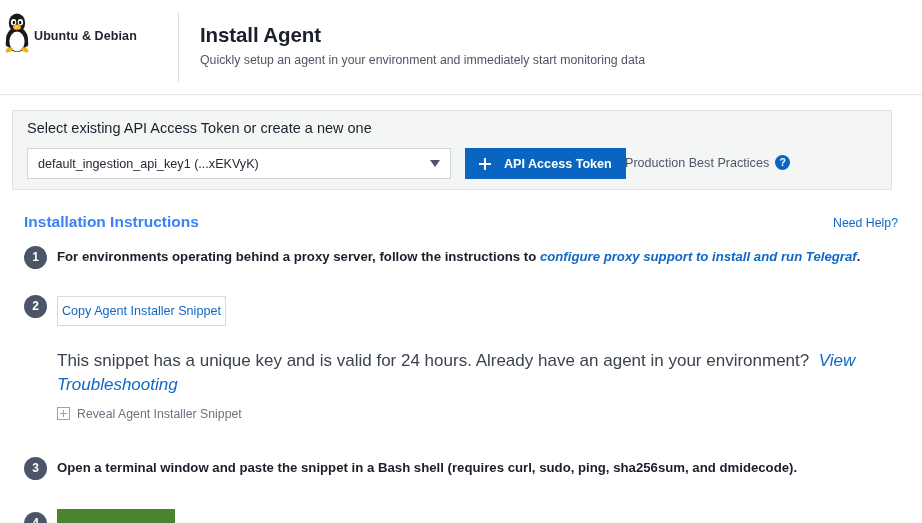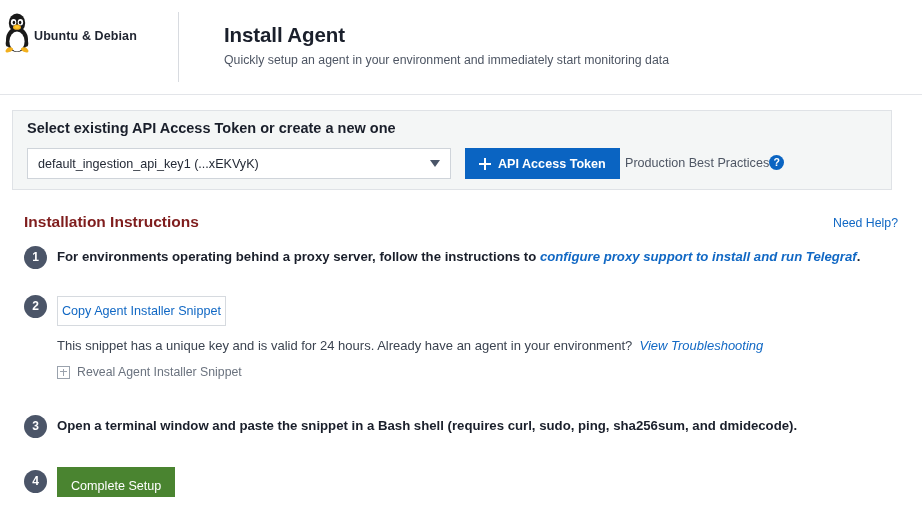--- a/index.html
+++ b/index.html
@@ -51,21 +51,20 @@
     position: absolute;
     left: 178px;
     top: 12px;
     width: 1px;
     height: 70px;
     background: #d8dbe0;
   }
   .header-text {
     padding-left: 22px;
     padding-top: 22px;
-    margin-left: 24px;
   }
   .header-title {
     font-size: 20.5px;
     font-weight: bold;
     color: #1a1f2b;
     letter-spacing: -0.1px;
     line-height: 1.25;
   }
   .header-sub {
     margin-top: 5px;
@@ -83,21 +82,21 @@
     height: 80px;
     box-sizing: border-box;
     background: #f4f6f6;
     border: 1px solid #dfe2e6;
   }
   .token-panel-title {
     position: absolute;
     left: 14px;
     top: 9px;
     font-size: 14.5px;
-    font-weight: bold;
+    font-weight: normal;
     color: #1a1f2b;
   }
   .token-select {
     position: absolute;
     left: 14px;
     top: 37px;
     width: 424px;
     height: 31px;
     box-sizing: border-box;
     background: #ffffff;
@@ -130,21 +129,21 @@
     height: 31px;
     padding: 8px 14px;
     background: #0a64c2;
     color: #ffffff;
     border: none;
     font-family: "Liberation Sans", sans-serif;
     font-size: 12.6px;
     font-weight: bold;
     display: flex;
     align-items: center;
-    gap: 7px;
+    gap: 13px;
     cursor: pointer;
     white-space: nowrap;
   }
   .plus-icon {
     position: relative;
     width: 12px;
     height: 12px;
     display: inline-block;
   }
   .plus-icon::before,
@@ -155,20 +154,21 @@
   }
   .plus-icon::before { left: 5px; top: 0; width: 2.2px; height: 12px; }
   .plus-icon::after  { top: 5px; left: 0; height: 2.2px; width: 12px; }
 
   .best-practices {
     position: absolute;
     left: 612px;
     top: 44px;
     display: flex;
     align-items: center;
+    gap: 6px;
     font-size: 12.6px;
     color: #4e5664;
     cursor: pointer;
     white-space: nowrap;
   }
   .help-circle {
     width: 15px;
     height: 15px;
     border-radius: 50%;
     background: #0a64c2;
@@ -186,21 +186,21 @@
     left: 24px;
     top: 213px;
     right: 24px;
     display: flex;
     align-items: baseline;
     justify-content: space-between;
   }
   .instructions-title {
     font-size: 15.5px;
     font-weight: bold;
-    color: #7f1d1d;
+    color: #3b82f6;
   }
   .need-help {
     font-size: 12.3px;
     color: #1168c4;
     cursor: pointer;
   }
 
   .steps {
     position: absolute;
     left: 24px;
@@ -249,22 +249,22 @@
     padding: 0 4px;
     background: #ffffff;
     border: 1px solid #d6dadf;
     color: #1168c4;
     font-family: "Liberation Sans", sans-serif;
     font-size: 12.6px;
     cursor: pointer;
     box-sizing: border-box;
   }
   .snippet-note {
-    margin-top: 11px;
-    font-size: 13px;
+    margin-top: 23px;
+    font-size: 17px;
     color: #3b4350;
     line-height: 1.4;
   }
   .reveal-row {
     margin-top: 10px;
     display: flex;
     align-items: center;
     gap: 7px;
     font-size: 12.3px;
     color: #6b737f;

